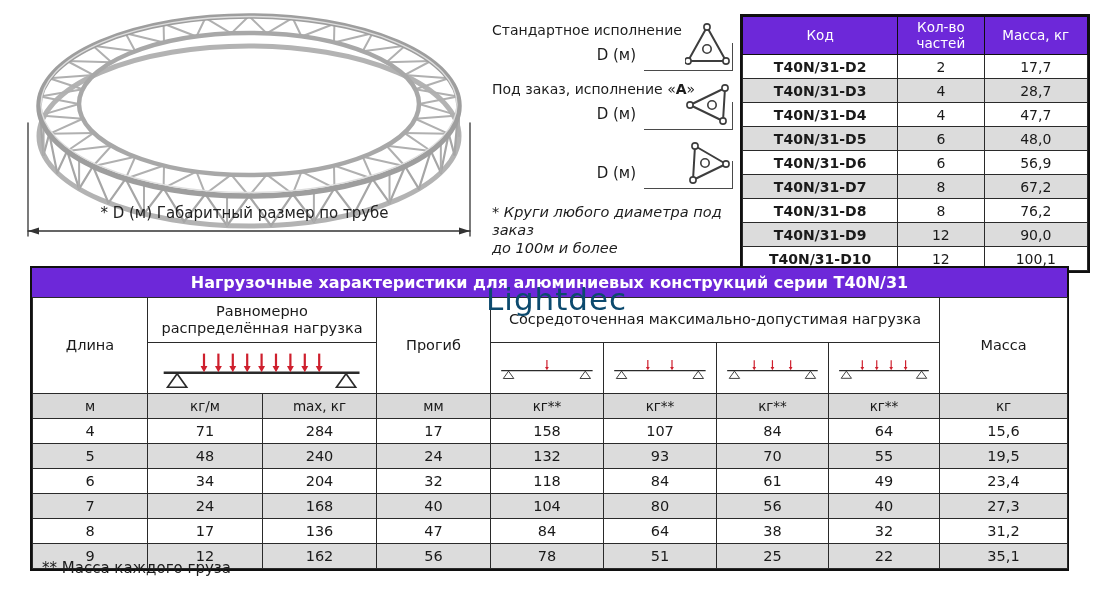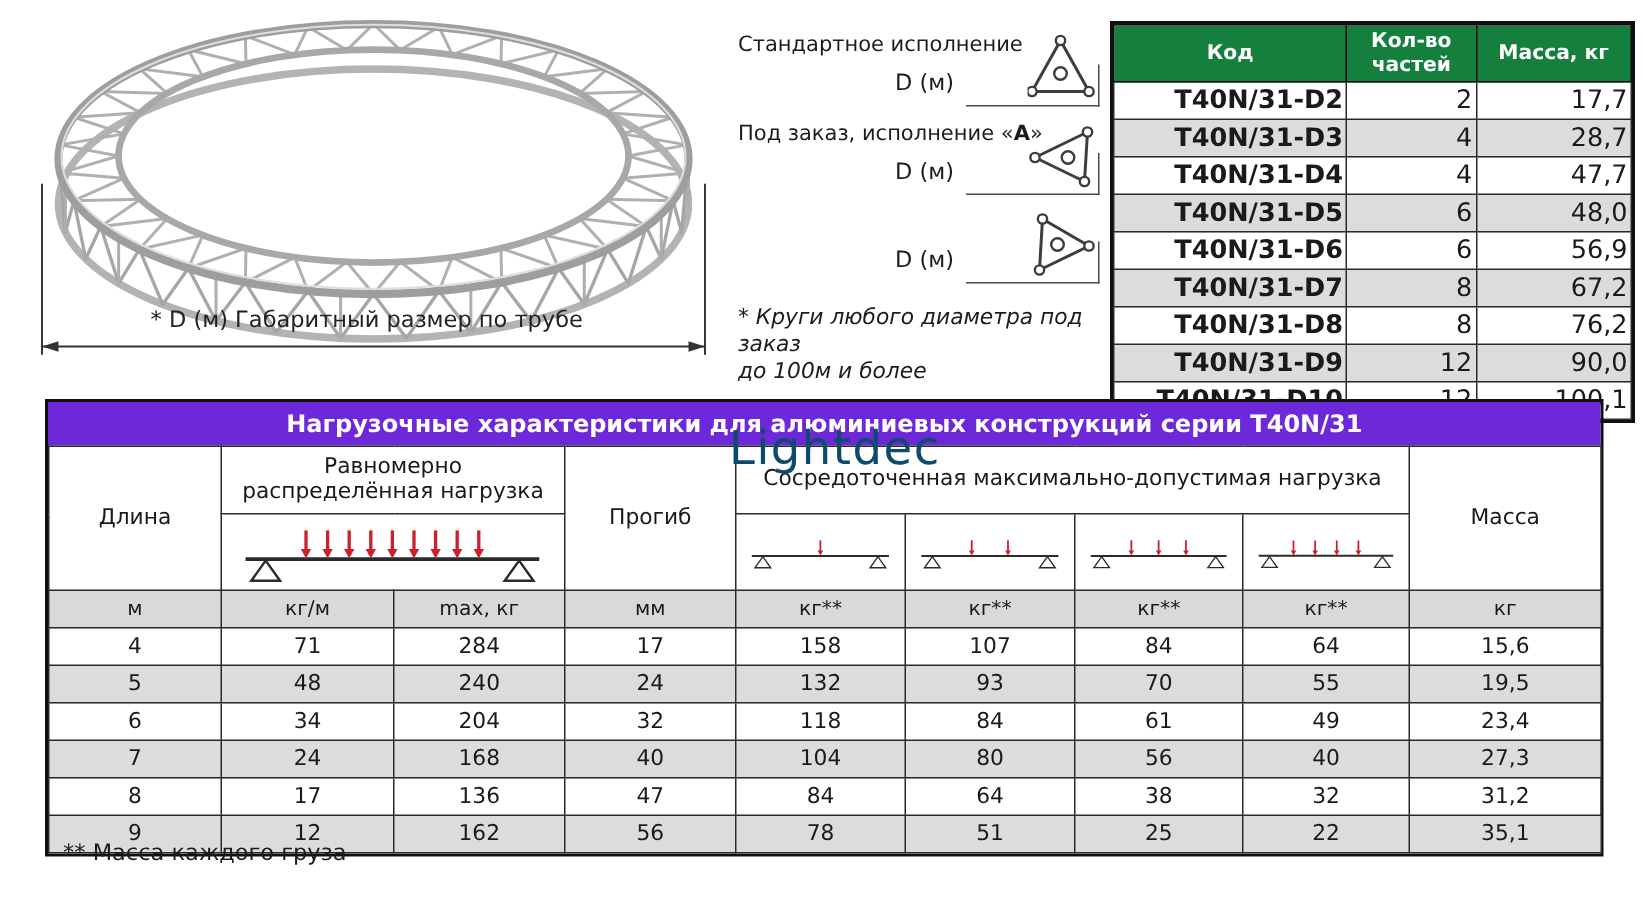--- a/index.html
+++ b/index.html
@@ -19,23 +19,23 @@
   .spec-label b{font-weight:bold;}
   .spec-dim{position:absolute;right:100px;top:30px;font-size:15px;color:#1c1c1c;}
   .spec-line{position:absolute;right:3px;top:27px;width:88px;height:27px;
     border-bottom:1.5px solid #4a4a4a;border-right:1.5px solid #4a4a4a;}
   .spec-icon{position:absolute;right:5px;top:6px;width:46px;height:46px;}
   .spec-note{margin-top:10px;font-style:italic;font-size:14.5px;line-height:1.25;color:#1c1c1c;}
 
   
   .parts{position:absolute;left:740px;top:14px;width:346px;border:2px solid #101010;}
   .parts table{border-collapse:collapse;width:100%;table-layout:fixed;}
-  .parts th{background:#15803d;color:#fff;font-weight:bold;font-size:13.5px;
+  .parts th{background:#6d28d9;color:#fff;font-weight:normal;font-size:13.5px;
     padding:3px 2px;border:1px solid #0e0e0e;line-height:1.15;}
-  .parts td{border:1px solid #2a2a2a;text-align:right;font-size:17px;padding:2px 2px;height:19px;}
+  .parts td{border:1px solid #2a2a2a;text-align:center;font-size:14px;padding:2px 2px;height:19px;}
   .parts td.code{font-weight:bold;}
   .parts tbody tr:nth-child(even){background:#dcdcdc;}
 
   
   .load{position:absolute;left:30px;top:266px;width:1035px;border:2px solid #101010;}
   .load .title{background:#6d28d9;color:#fff;font-weight:bold;font-size:16px;
     text-align:center;height:29px;line-height:29px;}
   .load table{border-collapse:collapse;width:100%;table-layout:fixed;}
   .load th,.load td{border:1px solid #2a2a2a;text-align:center;font-weight:normal;}
   .load .grp{font-size:14.5px;line-height:1.2;height:40px;padding:2px 4px;}

